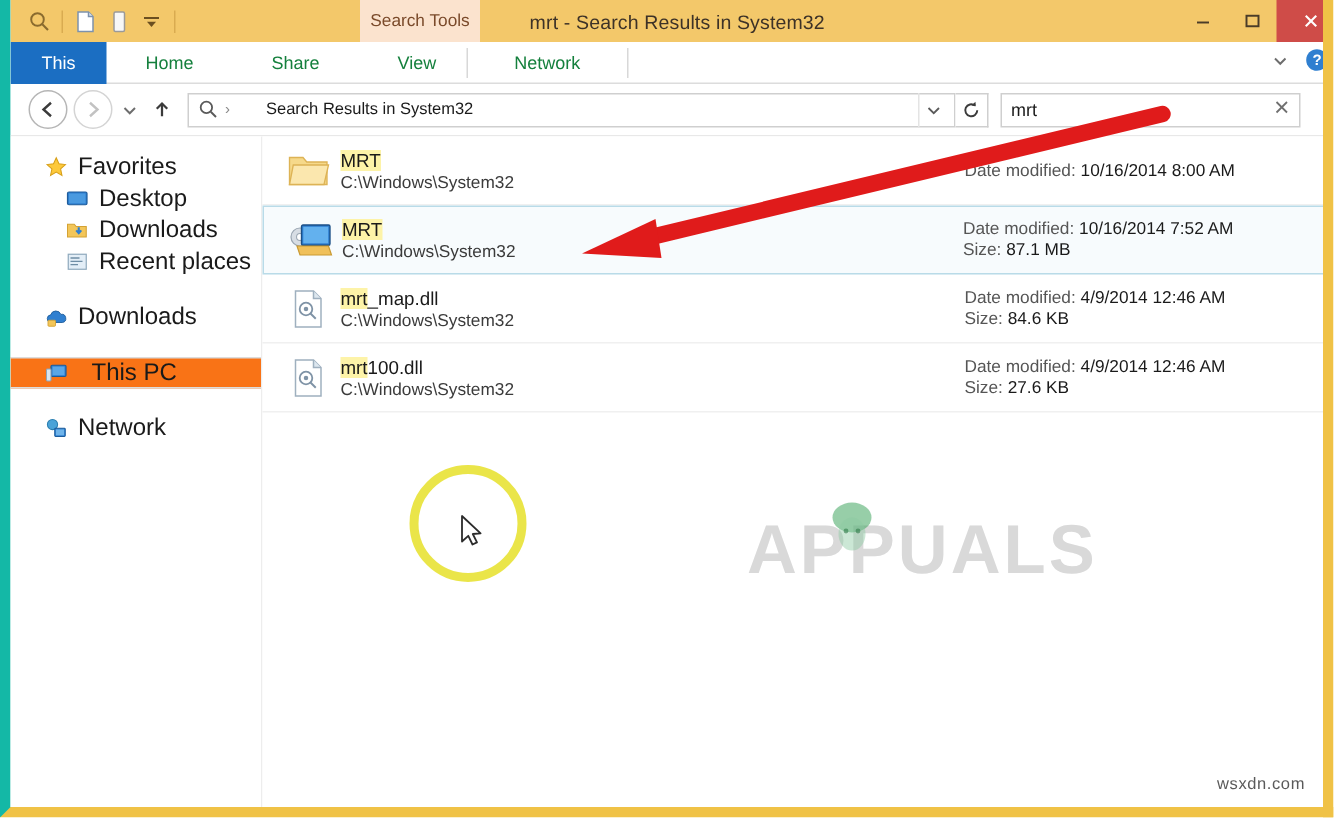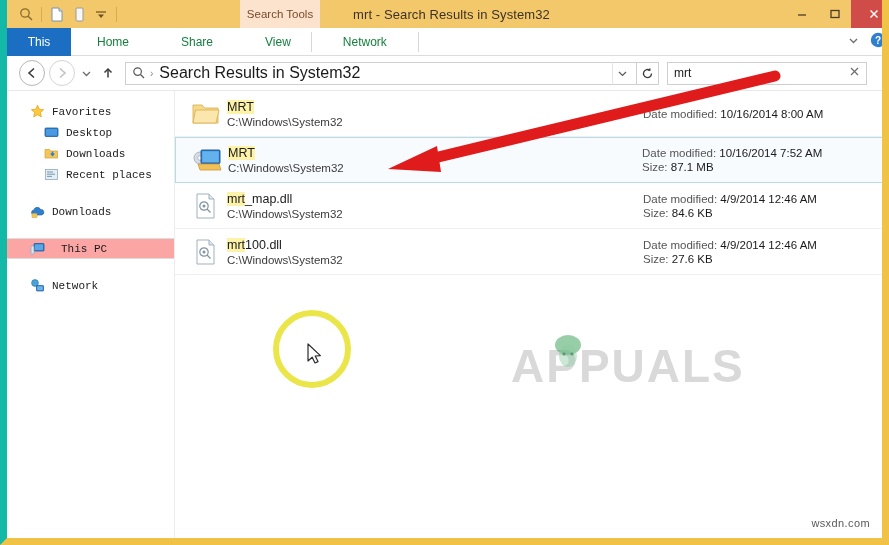--- a/index.html
+++ b/index.html
@@ -90,21 +90,21 @@
   #nav-back { border-color:#b6b6b6; color:#3b3b3b; margin-left:12px; }
   #nav-fwd  { border-color:#d4d4d4; color:#c2c2c2; margin-left:4px; }
   #nav-recent { width:18px; color:#666; font-size:10px; margin-left:2px; }
   #nav-up { width:22px; color:#3b3b3b; font-size:14px; margin-left:2px; }
 
   #addressbox {
     margin-left:6px; height:23px; flex:1 1 auto; max-width:512px;
     border:1px solid #cfcfcf; background:#ffffff;
     display:flex; align-items:center; padding:0 4px;
   }
-  #addr-crumb { font-size:16px; color:#1a1a1a; margin-left:2px; }
+  #addr-crumb { font-size:11px; color:#1a1a1a; margin-left:20px; }
   .crumb-sep { color:#8a8a8a; font-size:10px; margin:0 4px; }
   #addr-dropdown {
     width:20px; height:23px; display:flex; align-items:center; justify-content:center;
     color:#555; font-size:9px; border-left:1px solid #e4e4e4;
   }
   #addr-refresh {
     width:22px; height:23px; display:flex; align-items:center; justify-content:center;
     color:#444; font-size:13px; border:1px solid #cfcfcf; border-left:none; background:#fff;
   }
   #searchbox {
@@ -119,24 +119,24 @@
   #body-area {
     position:absolute; left:0; top:91px; width:889px; height:447px;
     display:flex; background:#ffffff;
   }
   #sidebar {
     width:168px; background:#ffffff; padding-top:10px;
     border-right:1px solid #ededed;
   }
   .nav-item {
     height:21px; display:flex; align-items:center;
-    font-size:11px; color:#1a1a1a; padding-left:22px; gap:7px;font-family:Liberation Mono, monospace;
+    font-size:16px; color:#1a1a1a; padding-left:22px; gap:7px;
   }
   .nav-item.child { padding-left:36px; }
-  .nav-item.selected { background:#fca5a5; border:1px solid #dcdcdc; border-left:none; border-right:none;gap:16px; }
+  .nav-item.selected { background:#f97316; border:1px solid #dcdcdc; border-left:none; border-right:none;gap:16px; }
   .nav-gap { height:16px; }
   .nav-ico { width:16px; height:16px; display:flex; align-items:center; justify-content:center; flex:0 0 16px; }
 
   #filelist { flex:1; background:#ffffff; position:relative; }
 
   .frow {
     height:46px; display:flex; align-items:center;
     border-bottom:1px solid #f0f0f0;
     padding-left:14px; padding-right:18px;
     position:relative;
@@ -148,21 +148,21 @@
   .frow-main { flex:1; display:flex; flex-direction:column; justify-content:center; gap:2px; margin-left:4px; }
   .fname { font-size:12.5px; color:#1a1a1a; }
   .fname .hl { background:#fdf3a8; }
   .fpath { font-size:11.5px; color:#3b3b3b; }
   .frow-meta { width:235px; flex:0 0 235px; display:flex; flex-direction:column; justify-content:flex-start; gap:2px; }
   .meta-line { font-size:11.5px; color:#555; white-space:nowrap; }
   .meta-line b { font-weight:normal; color:#1a1a1a; }
 
   
   #appuals-wm {
-    position:absolute; left:336px; top:248px;
+    position:absolute; left:323px; top:248px;
     font-size:46px; font-weight:bold; letter-spacing:2px;
     color:#d9d9d9; pointer-events:none; user-select:none;
   }
   #appuals-logo {
     position:absolute; left:376px; top:241px; width:34px; height:42px; pointer-events:none;
   }
   #wsxdn {
     position:absolute; right:12px; bottom:9px;
     font-size:11px; color:#5a5a5a; letter-spacing:.4px;
   }

